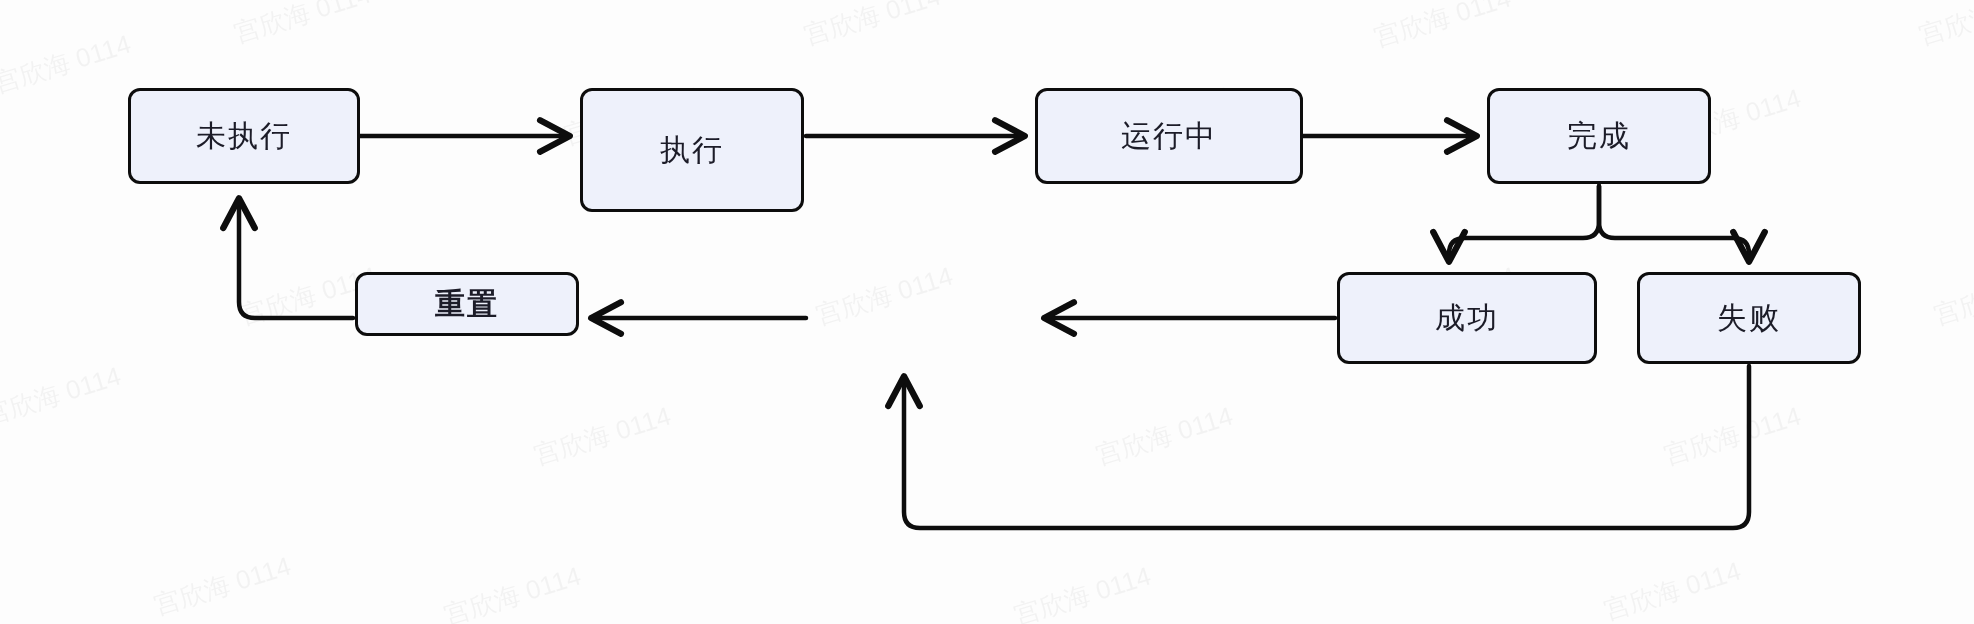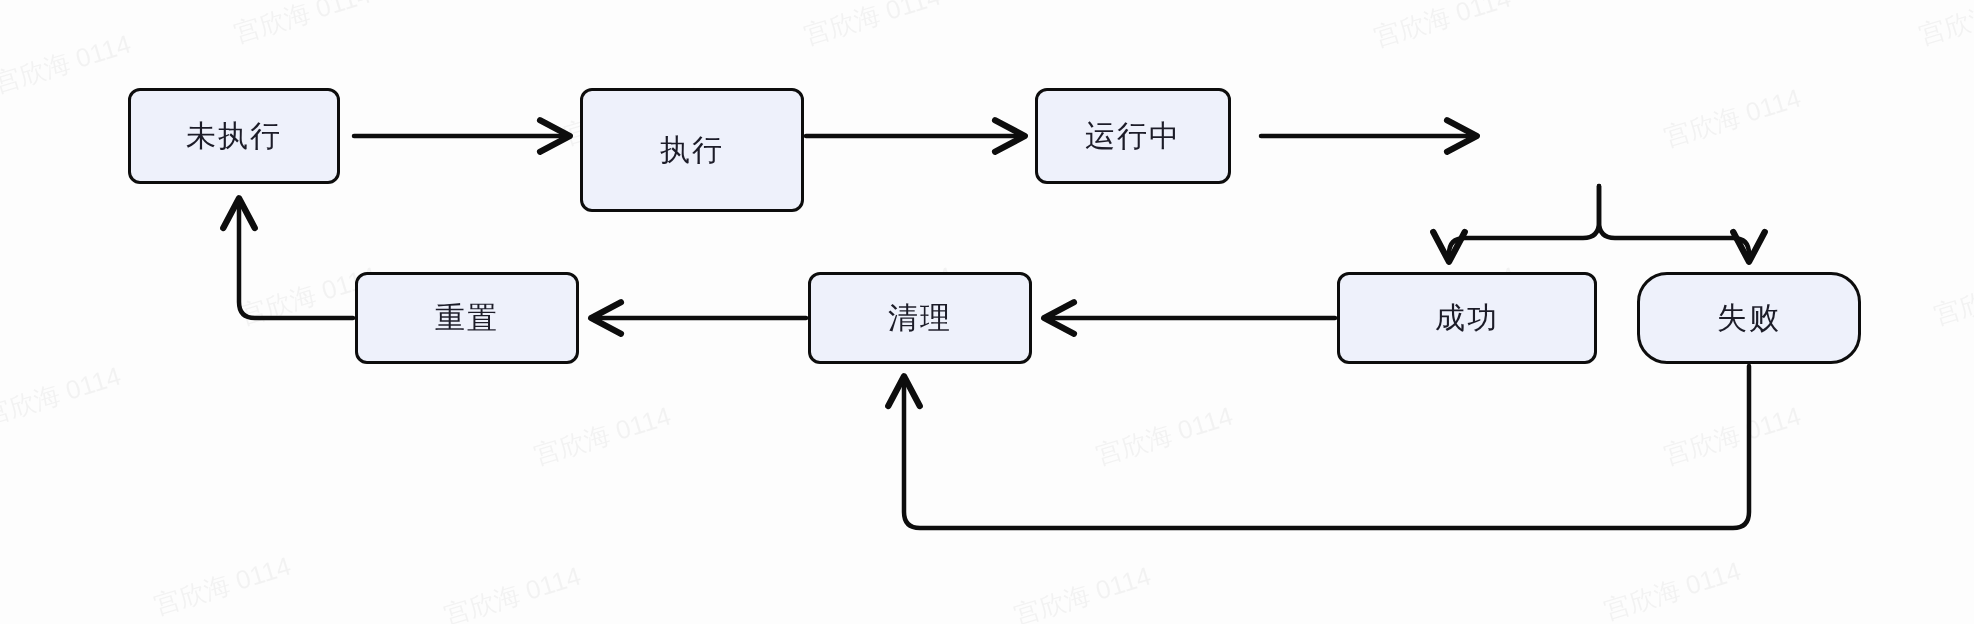--- a/index.html
+++ b/index.html
@@ -107,42 +107,42 @@
   <div class="wm" style="left:1092px; top:440px;">宫欣海 0114</div>
   <div class="wm" style="left:1375px; top:300px;">宫欣海 0114</div>
   <div class="wm" style="left:1660px; top:440px;">宫欣海 0114</div>
   <div class="wm" style="left:1930px; top:300px;">宫欣海 0114</div>
 
   <div class="wm" style="left:150px; top:590px;">宫欣海 0114</div>
   <div class="wm" style="left:440px; top:600px;">宫欣海 0114</div>
   <div class="wm" style="left:1010px; top:600px;">宫欣海 0114</div>
   <div class="wm" style="left:1600px; top:595px;">宫欣海 0114</div>
 
-  <div class="node" style="left:128px; top:88px; width:212px; height:96px;">
+  <div class="node" style="left:128px; top:88px; width:232px; height:96px;">
     <span class="node-label">未执行</span>
   </div>
 
   <div class="node" style="left:580px; top:88px; width:224px; height:124px;">
     <span class="node-label">执行</span>
   </div>
 
-  <div class="node" style="left:1035px; top:88px; width:196px; height:96px;">
+  <div class="node" style="left:1035px; top:88px; width:268px; height:96px;">
     <span class="node-label">运行中</span>
   </div>
 
+  <div class="node" style="left:1487px; top:88px; width:224px; height:96px;">
+    <span class="node-label">完成</span>
+  </div>
 
-  <div class="node" style="left:355px; top:272px; width:224px; height:92px;">
+  <div class="node" style="left:355px; top:272px; width:224px; height:64px;font-weight:bold;">
     <span class="node-label">重置</span>
   </div>
 
-  <div class="node" style="left:808px; top:272px; width:224px; height:92px;">
-    <span class="node-label">清理</span>
-  </div>
 
   <div class="node" style="left:1337px; top:272px; width:260px; height:92px;">
     <span class="node-label">成功</span>
   </div>
 
-  <div class="node" style="left:1637px; top:272px; width:224px; height:92px;border-radius:30px;">
+  <div class="node" style="left:1637px; top:272px; width:224px; height:92px;">
     <span class="node-label">失败</span>
   </div>
 
 </div>
 
 </body></html>

